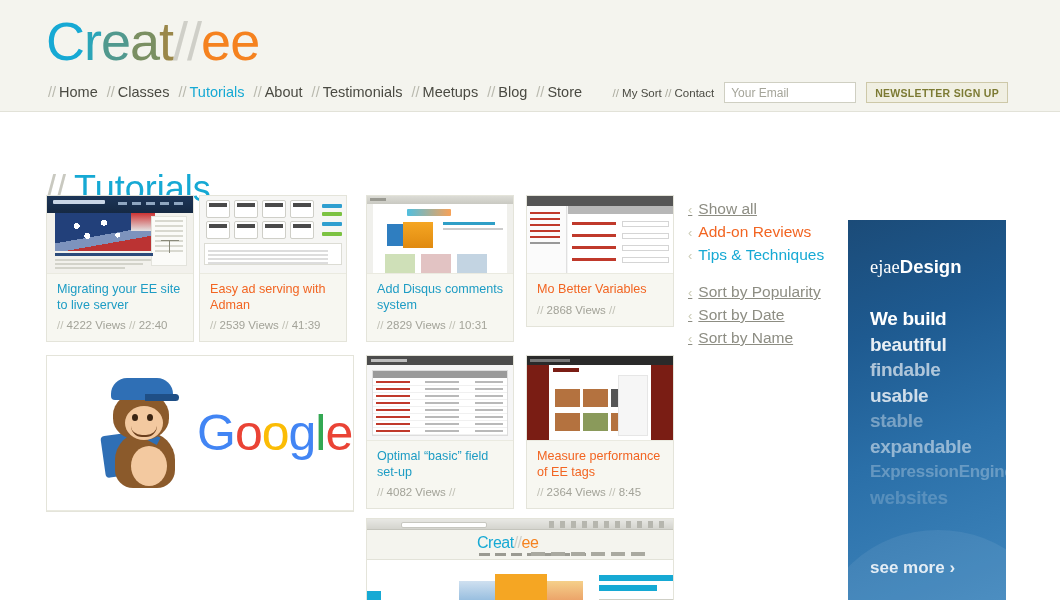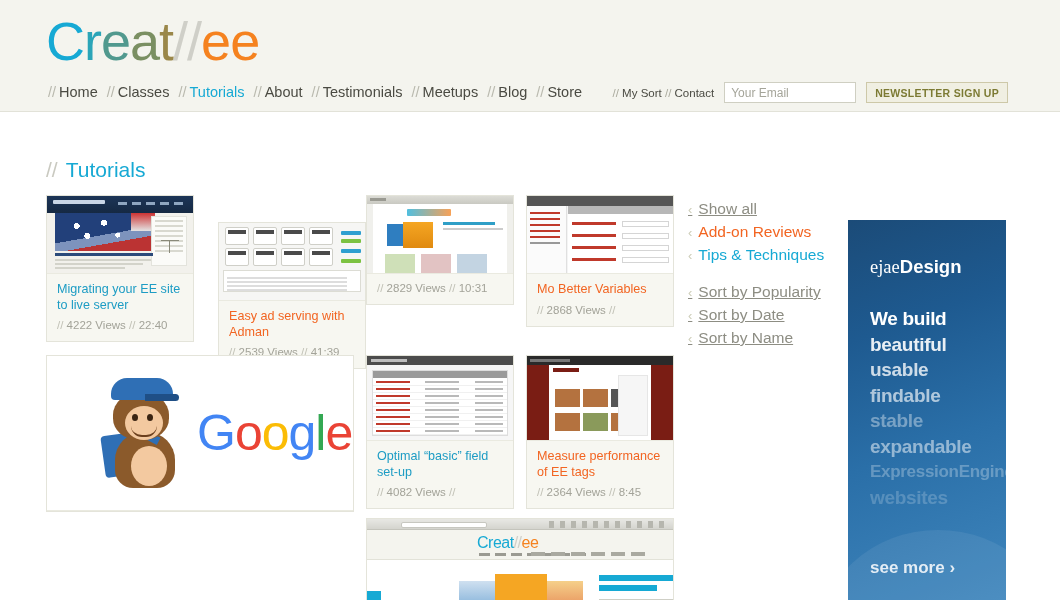--- a/index.html
+++ b/index.html
@@ -67,21 +67,21 @@
     border:1px solid #cdc8a8; background:#f0efe2;
     color:#7c7a33; font-size:10.5px; font-weight:bold;
     letter-spacing:0.3px;
     font-family:"Liberation Sans", sans-serif;
     cursor:pointer;
   }
 
   
   #page-title {
     position:absolute; left:46px; top:144px;
-    font-size:21px; color:#16a9d4; font-weight:400;
+    font-size:36px; color:#16a9d4; font-weight:400;
     white-space:nowrap;
   }
   #page-title .sl { color:#c9c9c0; margin-right:8px; }
 
   
   #grid { position:absolute; left:46px; top:195px; width:640px; }
 
   .card {
     position:absolute;
     background:#f7f7f1;
@@ -350,21 +350,21 @@
       <div class="ctitle">Migrating your EE site to live server</div>
       <div class="meta">
         <span class="sl">//</span>
         <span>4222 Views</span>
         <span class="sl">//</span>
         <span>22:40</span>
       </div>
     </div>
   </div>
 
-  <div class="card orange" style="left:172px; top:0; width:148px;margin-top:27px;">
+  <div class="card orange" style="left:153px; top:0; width:148px;">
     <div class="thumb">
       <div class="tn tn-adman">
         <div class="box" style="left:6px;  top:4px;  width:24px; height:18px;"></div>
         <div class="box" style="left:34px; top:4px;  width:24px; height:18px;"></div>
         <div class="box" style="left:62px; top:4px;  width:24px; height:18px;"></div>
         <div class="box" style="left:90px; top:4px;  width:24px; height:18px;"></div>
         <div class="box" style="left:6px;  top:25px; width:24px; height:18px;"></div>
         <div class="box" style="left:34px; top:25px; width:24px; height:18px;"></div>
         <div class="box" style="left:62px; top:25px; width:24px; height:18px;"></div>
         <div class="box" style="left:90px; top:25px; width:24px; height:18px;"></div>
@@ -401,20 +401,21 @@
             <div class="hero"></div>
           <div class="heroT"></div>
             <div class="heroT2"></div>
           <div class="thumb3" style="left:12px; background:#cfe0b8;"></div>
           <div class="thumb3" style="left:48px; background:#e2c3c3;"></div>
           <div class="thumb3" style="left:84px; background:#c3d4e2;"></div>
         </div>
       </div>
     </div>
     <div class="body">
+      <div class="ctitle">Add Disqus comments system</div>
       <div class="meta">
         <span class="sl">//</span>
         <span>2829 Views</span>
         <span class="sl">//</span>
         <span>10:31</span>
       </div>
     </div>
   </div>
 
   <div class="card orange" style="left:480px; top:0; width:148px;">
@@ -597,21 +598,21 @@
     <a href="#" class="sort-link"><span class="chev">‹</span><span>Sort by Name</span></a>
   </div>
 </div>
 
 <a id="ad-banner" href="#">
   <div class="wave"></div>
   <div id="ad-logo"><span>ejae</span><b>Design</b></div>
   <div id="ad-lines">
     <div style="color:rgba(255,255,255,1.00);">We build</div>
     <div style="color:rgba(255,255,255,0.90);">beautiful</div>
+    <div style="color:rgba(255,255,255,0.64);">findable</div>
     <div style="color:rgba(255,255,255,0.78);">usable</div>
-    <div style="color:rgba(255,255,255,0.64);">findable</div>
     <div style="color:rgba(255,255,255,0.38);">stable</div>
     <div style="color:rgba(255,255,255,0.50);">expandable</div>
     <div style="color:rgba(255,255,255,0.28); font-size:17px;">ExpressionEngine</div>
     <div style="color:rgba(255,255,255,0.20);">websites</div>
   </div>
   <div id="ad-more">see more ›</div>
 </a>
 
 </body></html>

